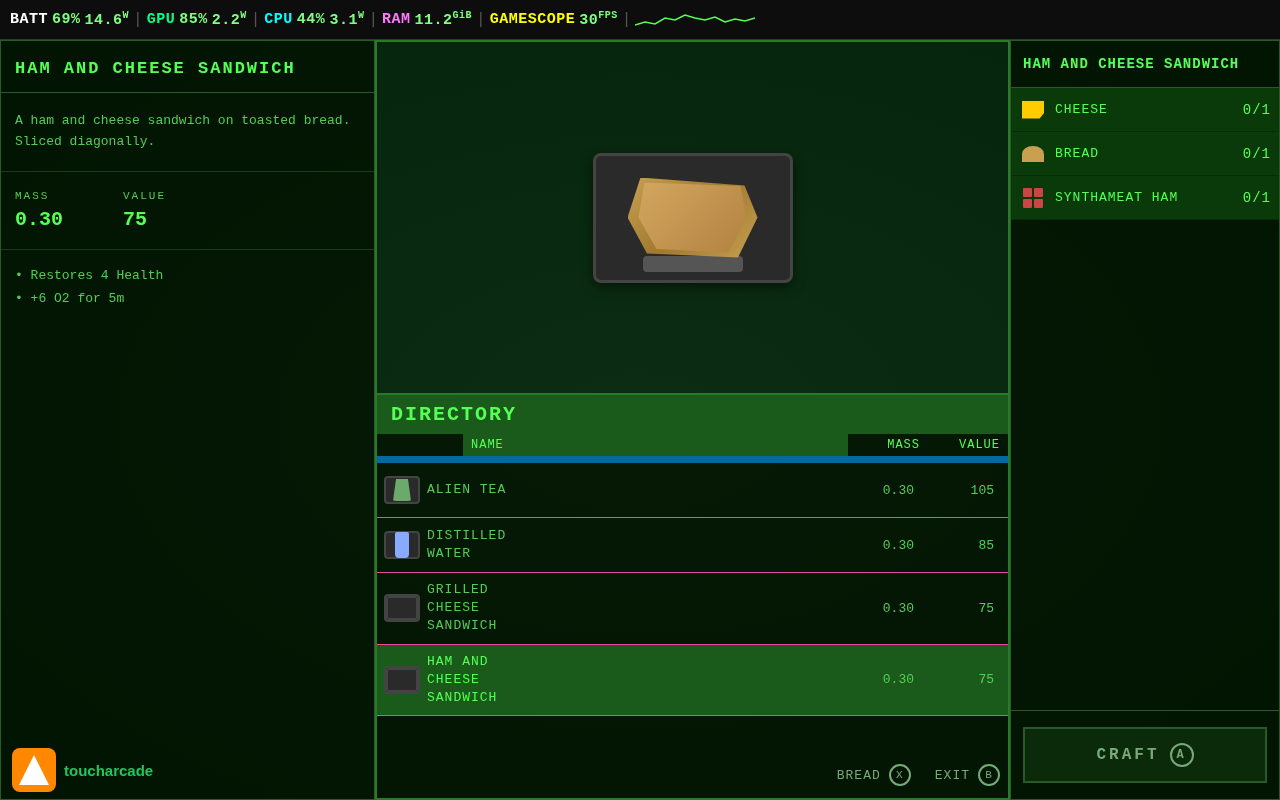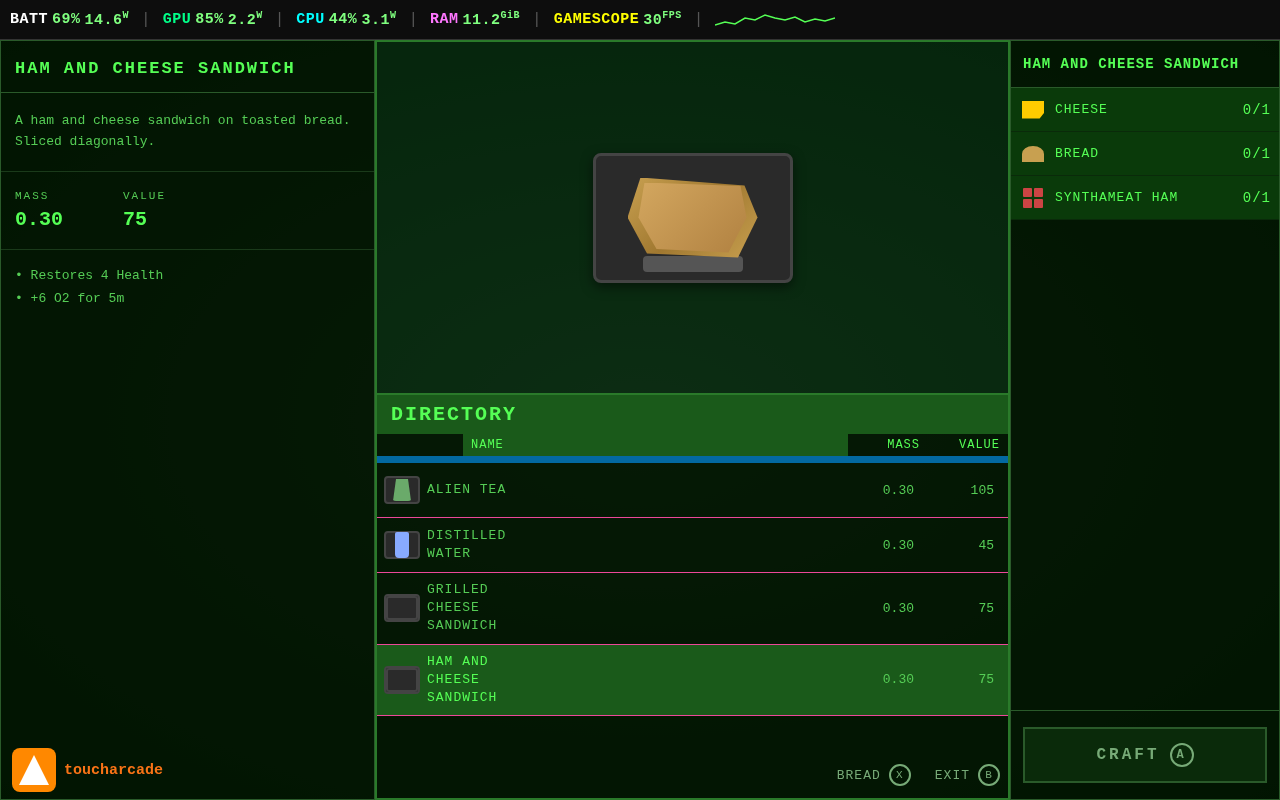--- a/index.html
+++ b/index.html
@@ -13,21 +13,20 @@
     }
 
     
     #hud-bar {
       width: 100%;
       height: 40px;
       background: #0d0d0d;
       display: flex;
       align-items: center;
       padding: 0 10px;
-      gap: 8px;
       border-bottom: 1px solid #333;
     }
     .hud-item {
       display: flex;
       align-items: center;
       gap: 4px;
       font-size: 15px;
       font-weight: bold;
       letter-spacing: 0.5px;
     }
@@ -468,23 +467,23 @@
       justify-content: center;
     }
     .ta-logo-inner {
       width: 30px;
       height: 30px;
       background: #fff;
       clip-path: polygon(50% 0%, 0% 100%, 100% 100%);
     }
     .ta-text {
       font-size: 15px;
-      color: #f97316;
+      color: #22c55e;
       font-weight: bold;
-      font-family: Liberation Mono, monospace;
+      font-family: Liberation Sans, sans-serif;
     }
 
     
     #dir-col-row {
       display: flex;
       align-items: flex-start;
       border-bottom: 7px solid #0369a1;
       padding-left: 36px;
     }
     .dir-col-spacer { width: 50px; }
@@ -596,21 +595,21 @@
         <div class="dir-row">
           <div class="dir-row-icon">
             <div class="item-icon">
               <div class="item-icon-bottle"></div>
             </div>
           </div>
           <div class="dir-row-name">
             <span>DISTILLED<br>WATER</span>
           </div>
           <div class="dir-row-mass">0.30</div>
-          <div class="dir-row-value">45</div>
+          <div class="dir-row-value">85</div>
         </div>
 
         <div class="dir-row">
           <div class="dir-row-icon">
             <div class="item-icon">
               <div class="item-icon-grill"></div>
             </div>
           </div>
           <div class="dir-row-name">
             <span>GRILLED<br>CHEESE<br>SANDWICH</span>

